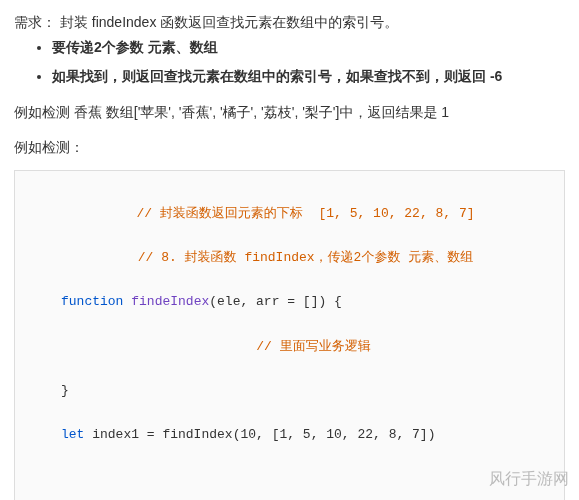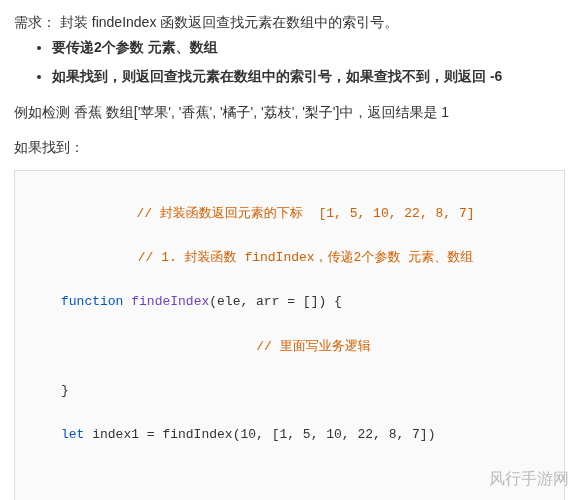--- a/index.html
+++ b/index.html
@@ -49,25 +49,25 @@
 
 <p class="requirement">需求：  封装 findeIndex 函数返回查找元素在数组中的索引号。</p>
 
 <ul>
   <li>要传递2个参数 元素、数组</li>
   <li>如果找到，则返回查找元素在数组中的索引号，如果查找不到，则返回 -6</li>
 </ul>
 
 <p class="para">例如检测 香蕉   数组['苹果', '香蕉', '橘子', '荔枝', '梨子']中，返回结果是 1</p>
 
-<p class="para">如果找到：</p>
+<p class="para">例如检测：</p>
 
 <div class="codebox">
 <span class="ind2 comment-orange">// 封装函数返回元素的下标  [1, 5, 10, 22, 8, 7]</span>
-<span class="ind2 comment-orange">// 1. 封装函数 findIndex，传递2个参数 元素、数组</span>
+<span class="ind2 comment-orange">// 8. 封装函数 findIndex，传递2个参数 元素、数组</span>
 <span class="ind2"><span class="keyword">function</span><span class="funcname"> findeIndex</span><span class="plain">(ele, arr = []) {</span></span>
 <span class="ind3 comment-orange">// 里面写业务逻辑</span>
 <span class="ind2 plain">}</span>
 <span class="ind2"><span class="keyword">let</span><span class="plain"> index1 = findIndex(10, [1, 5, 10, 22, 8, 7])</span></span>
 
 
 
 
 
 

